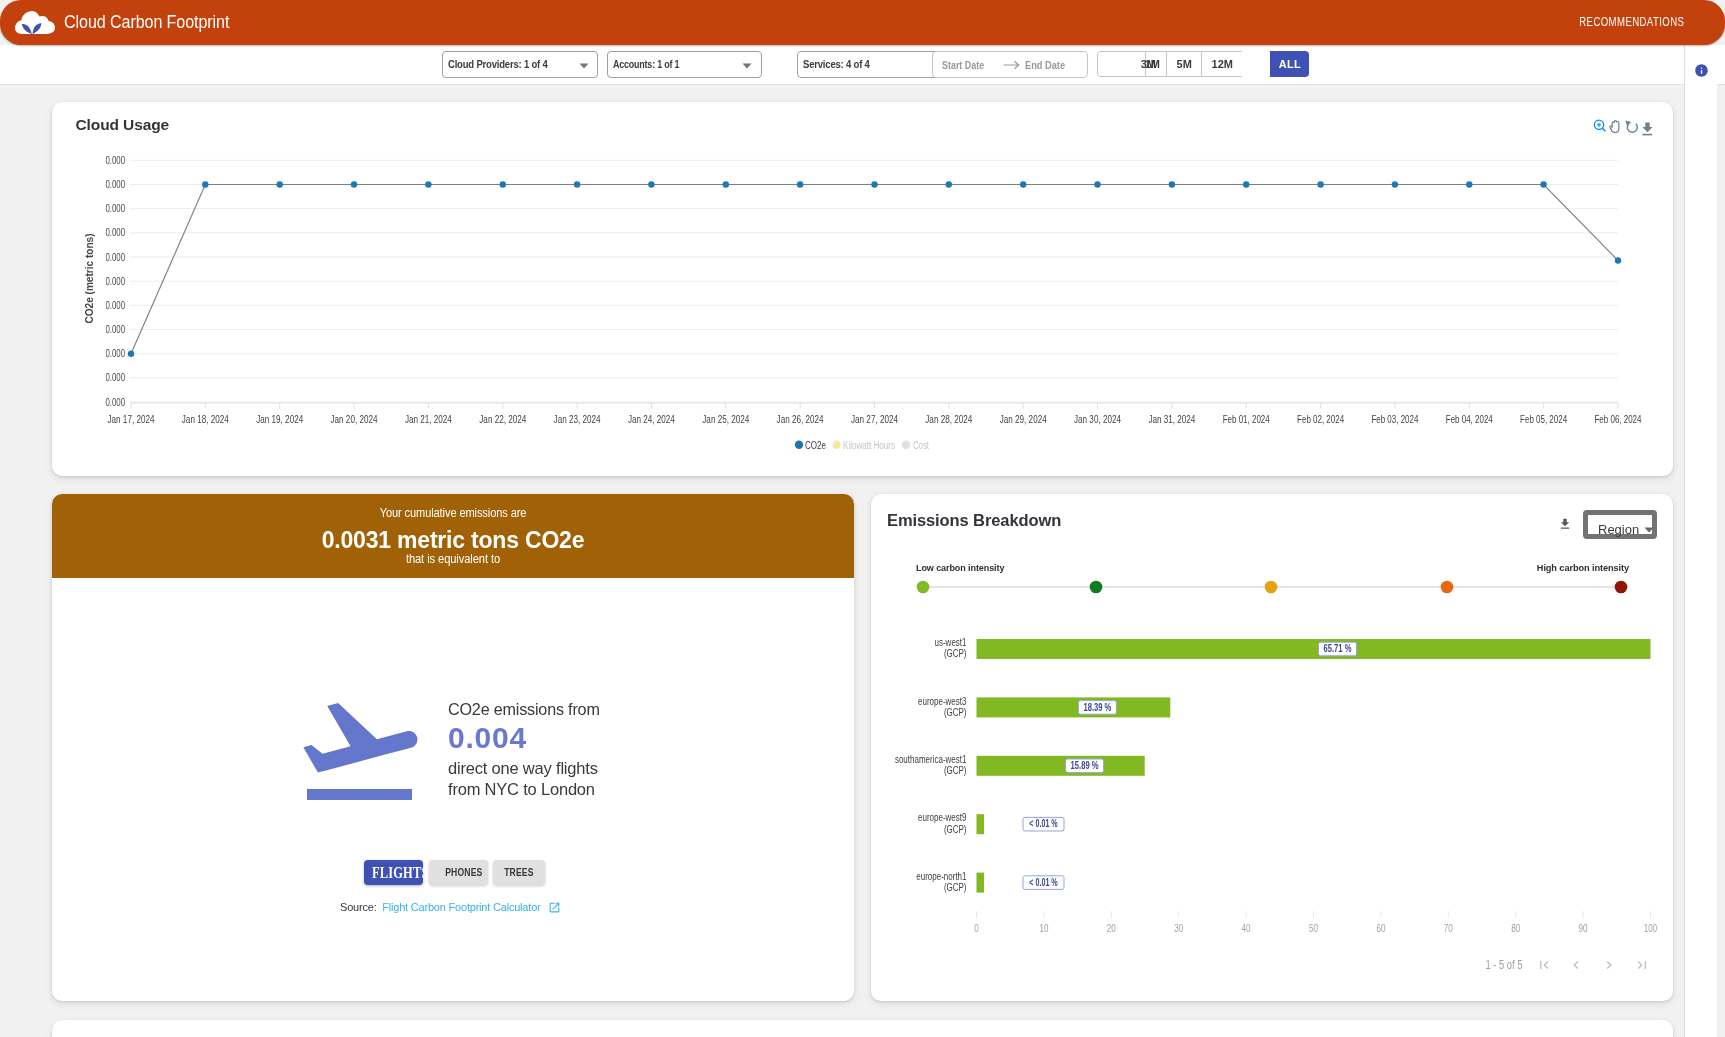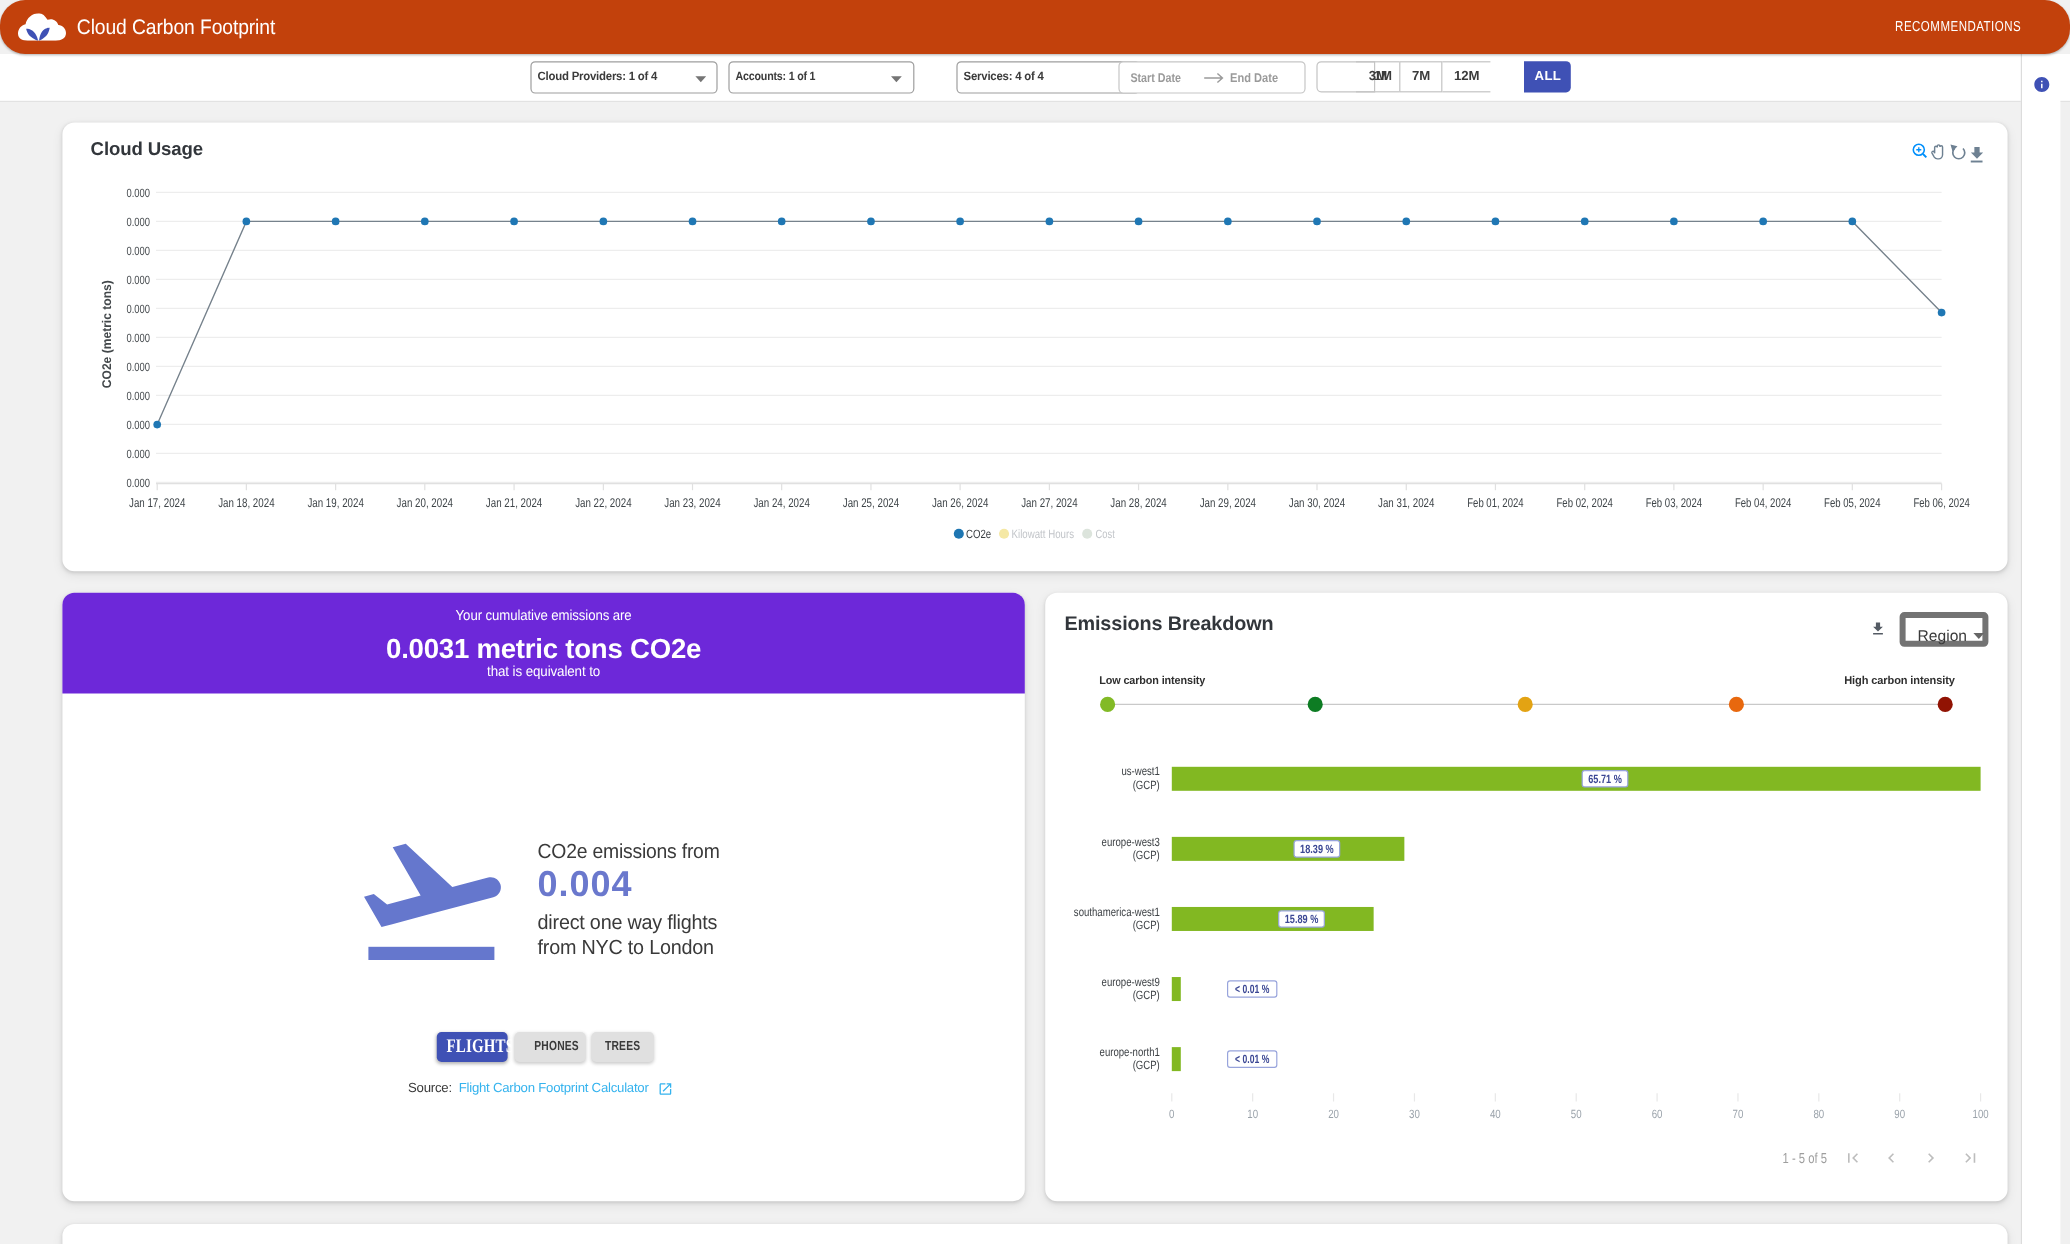--- a/index.html
+++ b/index.html
@@ -41,21 +41,21 @@
   <div class="abs" style="left:931.5;top:6px;left:931.5px;width:156px;height:27px;border:1px solid #c6c6c6;border-radius:4px;background:#fff;">
     <div class="abs" style="left:9px;top:7px;font-size:10.5px;color:#9a9a9a;font-weight:600;transform:scaleX(0.85);transform-origin:0 50%;">Start Date</div>
     <svg class="abs" style="left:70px;top:8px;" width="17" height="10" viewBox="0 0 17 10">
         <path d="M0.5 5 H15.5 M11.5 1.2 L15.7 5 L11.5 8.8" stroke="#9a9a9a" stroke-width="1.2" fill="none"></path>
       </svg>
     <div class="abs" style="left:92px;top:7px;font-size:10.5px;color:#9a9a9a;font-weight:600;transform:scaleX(0.88);transform-origin:0 50%;">End Date</div>
   </div>
   <div class="abs" style="left:1096.7px;top:6px;height:26px;">
     <div class="abs" style="left:0;top:0;width:33.7px;height:26px;border:1px solid #c4c4c4;border-radius:4px 0 0 4px;text-align:center;line-height:24px;font-size:11px;font-weight:700;color:#3b3b3b;padding-left:47px;">1M</div>
     <div class="abs" style="left:33.7px;top:0;width:35.9px;height:26px;border-top:1px solid #c4c4c4;border-bottom:1px solid #c4c4c4;text-align:center;line-height:24px;font-size:11px;font-weight:700;color:#3b3b3b;">3M</div>
-    <div class="abs" style="left:69.6px;top:0;width:35.9px;height:26px;border:1px solid #c4c4c4;text-align:center;line-height:24px;font-size:11px;font-weight:700;color:#3b3b3b;">7M</div>
+    <div class="abs" style="left:69.6px;top:0;width:35.9px;height:26px;border:1px solid #c4c4c4;text-align:center;line-height:24px;font-size:11px;font-weight:700;color:#3b3b3b;">5M</div>
     <div class="abs" style="left:105.5px;top:0;width:40.2px;height:26px;border-top:1px solid #c4c4c4;border-bottom:1px solid #c4c4c4;text-align:center;line-height:24px;font-size:11px;font-weight:700;color:#3b3b3b;">12M</div>
     <div class="abs" style="left:145.7px;top:0;width:39.1px;height:26px;background:#3f51b5;border-radius:0 4px 4px 0;text-align:center;line-height:26px;font-size:11px;font-weight:700;color:#fff;letter-spacing:0.3px;margin-left:28px;">ALL</div>
   </div>
 </div>
 
 <div class="abs" style="left:1717px;top:85px;width:8px;height:952px;background:#f0f0f0;z-index:1;"></div>
 <div class="abs" style="left:1684px;top:45px;width:33px;height:992px;background:#fff;border-left:1px solid #dcdcdc;z-index:6;">
   <svg class="abs" style="left:9px;top:18px;" width="15" height="15" viewBox="0 0 24 24">
       <path fill="#3f51b5" d="M12 2C6.48 2 2 6.48 2 12s4.48 10 10 10 10-4.48 10-10S17.52 2 12 2zm1 15h-2v-6h2v6zm0-8h-2V7h2v2z"></path>
     </svg>
@@ -170,21 +170,21 @@
 <path d="M1583.84 21.76 A 5 5 0 1 1 1576.76 21.76" stroke="#6e8192" fill="none" stroke-width="1.4"></path>
       <path fill="#6e8192" d="M1573.4 18.4 L1579.2 19.9 L1575.1 24.3 Z"></path>
 <g fill="#6e8192">
         <path d="M1593 20.6 h4.4 v4.4 h2.9 l-5.1 5.2 -5.1 -5.2 h2.9 Z" transform="translate(0.3,0)"></path>
         <rect x="1590.3" y="31.8" width="9.8" height="1.6"></rect>
       </g>
   </svg>
 </div>
 
 <div class="card" style="left:52px;top:494px;width:802px;height:507px;">
-  <div class="abs" style="left:0;top:0;width:802px;height:84px;background:#6d28d9;border-radius:10px 10px 0 0;">
+  <div class="abs" style="left:0;top:0;width:802px;height:84px;background:#a16207;border-radius:10px 10px 0 0;">
     <div class="abs" style="left:0;top:12px;width:100%;text-align:center;font-size:12px;color:#fff;letter-spacing:-0.1px;transform:scaleX(0.92);">Your cumulative emissions are</div>
     <div class="abs" style="left:0;top:33px;width:100%;text-align:center;font-size:23px;font-weight:700;color:#fff;letter-spacing:-0.2px;">0.0031 metric tons CO2e</div>
     <div class="abs" style="left:0;top:58px;width:100%;text-align:center;font-size:12px;color:#fff;letter-spacing:-0.1px;transform:scaleX(0.93);">that is equivalent to</div>
   </div>
   <svg class="abs" style="left:240.5px;top:189px;" width="135" height="135" viewBox="0 0 24 24">
       <path fill="#6577cd" d="M22.07 9.64c-.21-.8-1.04-1.28-1.84-1.06L14.92 10l-6.9-6.43-1.93.51 4.14 7.17-4.97 1.33-1.97-1.54-1.45.39 1.82 3.16.77 1.33 1.6-.43 5.31-1.42 4.35-1.16L21 11.49c.81-.23 1.28-1.05 1.07-1.85z"></path>
     </svg>
   <div class="abs" style="left:255px;top:295px;width:104.5px;height:11px;background:#6577cd;"></div>
   <div class="abs" style="left:396px;top:205.5px;font-size:17px;color:#3a3a3a;letter-spacing:-0.2px;transform:scaleX(0.95);transform-origin:0 50%;">CO2e emissions from</div>
   <div class="abs" style="left:396px;top:227px;font-size:30px;font-weight:700;color:#6a78cd;letter-spacing:0.8px;">0.004</div>

